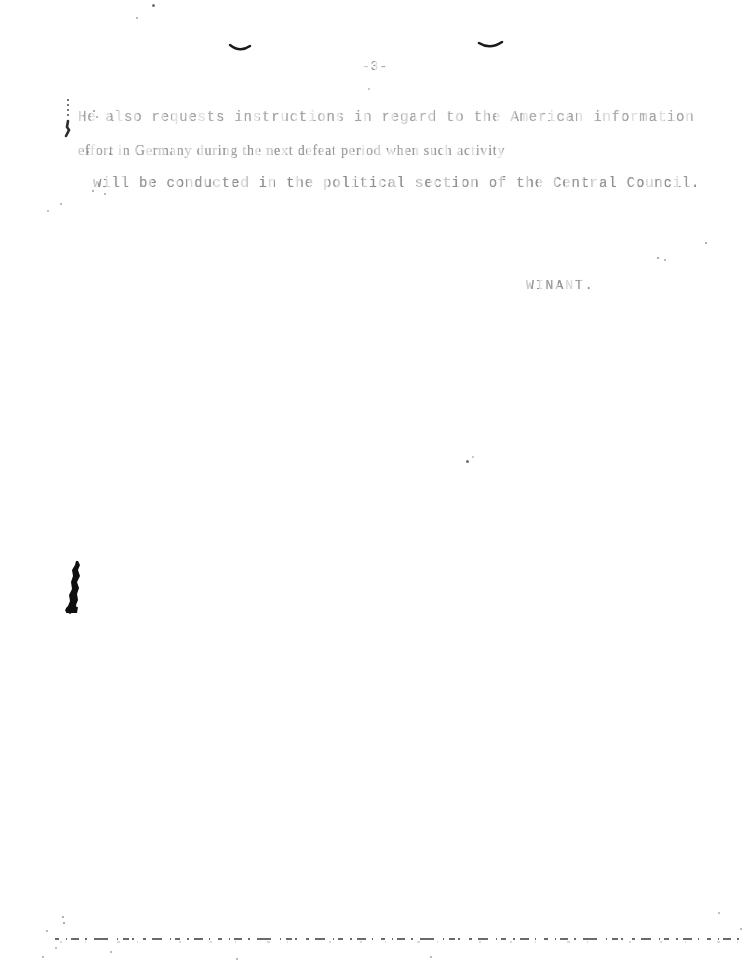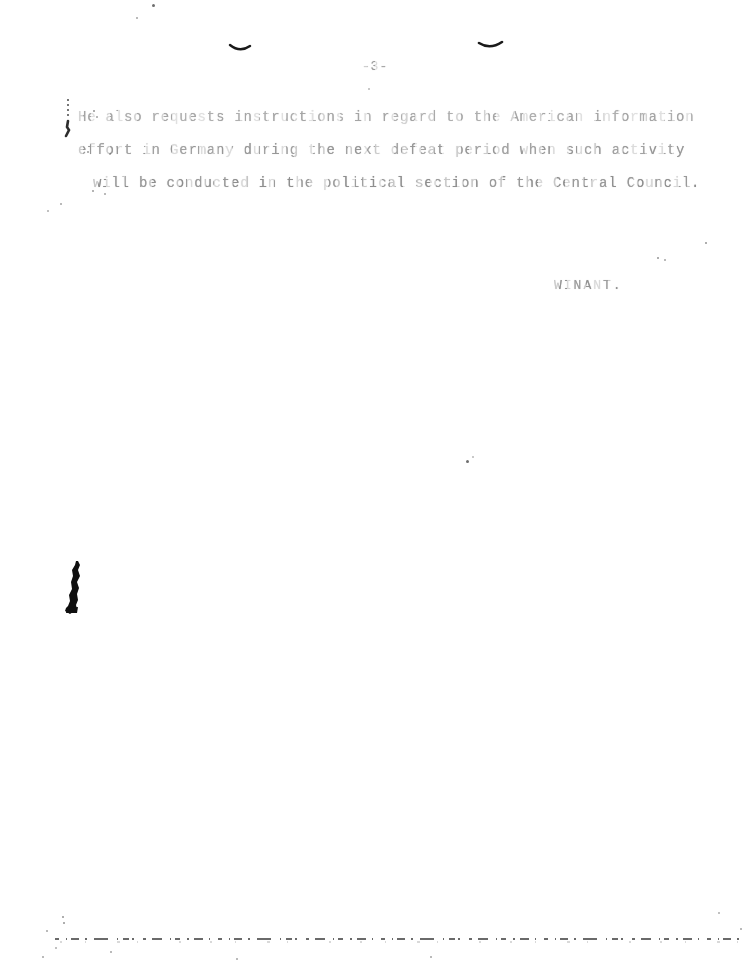--- a/index.html
+++ b/index.html
@@ -34,25 +34,25 @@
     opacity: 0.75;
   }
   .body-text {
     position: absolute;
     left: 78px; top: 101px;
     font-size: 14px;
     letter-spacing: 0.8px;
     line-height: 33px;
   }
   .tw-line.l1 { opacity: 0.68; }
-  .tw-line.l2 { opacity: 0.78; }
+  .tw-line.l2 { opacity: 0.78; font-family: Liberation Serif, serif; }
   .tw-line.l3 { opacity: 0.85; margin-left: 15px; }
   .signature {
     position: absolute;
-    left: 554px; top: 278px;
+    left: 526px; top: 278px;
     font-size: 13px;
     letter-spacing: 2px;
     opacity: 0.82;
   }
   .mark { position: absolute; }
   .curve-left  { left: 228px; top: 42px; }
   .curve-right { left: 477px; top: 39px; }
   .margin-bracket { left: 62px; top: 97px; }
   .smudge { left: 64px; top: 560px; }
   .bottom-line { left: 0px; top: 924px; }

